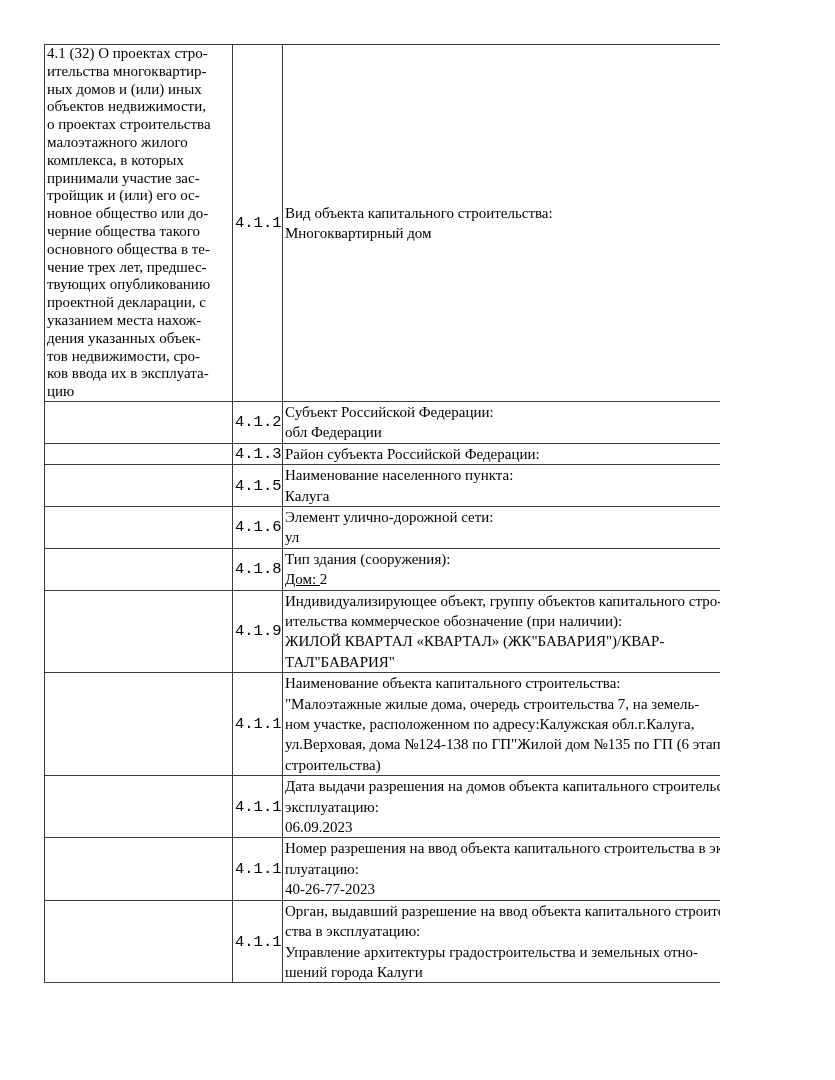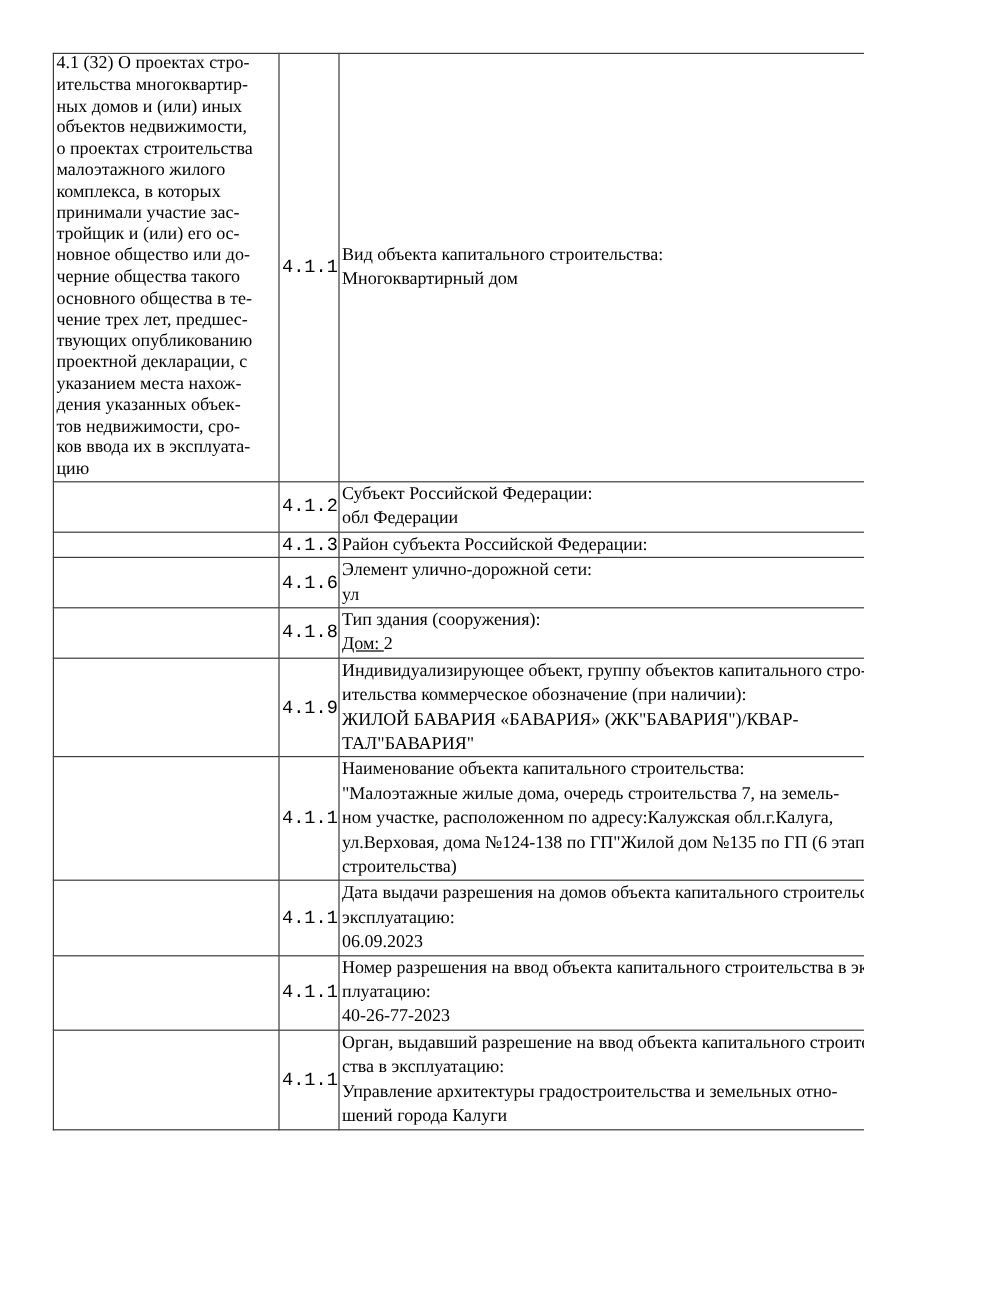--- a/index.html
+++ b/index.html
@@ -108,41 +108,49 @@
       <tr>
         <td></td>
         <td class="num-cell">4.1.3</td>
         <td class="content-cell">
           <div class="field-label">Район субъекта Российской Федерации:</div>
           <div class="field-value"><span class="val-prefix"></span><span class="val-bold"></span></div>
         </td>
       </tr>
       <tr>
         <td></td>
+        <td class="num-cell">4.1.5</td>
+        <td class="content-cell">
+          <div class="field-label">Наименование населенного пункта:</div>
+          <div class="field-value"><span class="val-prefix"></span><span class="val-bold">Калуга</span></div>
+        </td>
+      </tr>
+      <tr>
+        <td></td>
         <td class="num-cell">4.1.6</td>
         <td class="content-cell">
           <div class="field-label">Элемент улично-дорожной сети:</div>
           <div class="field-value"><span class="val-prefix"></span><span class="val-bold">ул</span></div>
         </td>
       </tr>
       <tr>
         <td></td>
         <td class="num-cell">4.1.8</td>
         <td class="content-cell">
           <div class="field-label">Тип здания (сооружения):</div>
           <div class="field-value"><span class="val-prefix">Дом: </span><span class="val-bold">2</span></div>
         </td>
       </tr>
       <tr>
         <td></td>
         <td class="num-cell">4.1.9</td>
         <td class="content-cell">
           <div class="field-label">Индивидуализирующее объект, группу объектов капитального стро-
 ительства коммерческое обозначение (при наличии):</div>
-          <div class="field-value"><span class="val-prefix"></span><span class="val-bold">ЖИЛОЙ БАВАРИЯ «БАВАРИЯ» (ЖК"БАВАРИЯ")/КВАР-
+          <div class="field-value"><span class="val-prefix"></span><span class="val-bold">ЖИЛОЙ КВАРТАЛ «КВАРТАЛ» (ЖК"БАВАРИЯ")/КВАР-
 ТАЛ"БАВАРИЯ"</span></div>
         </td>
       </tr>
       <tr>
         <td></td>
         <td class="num-cell">4.1.10</td>
         <td class="content-cell">
           <div class="field-label">Наименование объекта капитального строительства:</div>
           <div class="field-value"><span class="val-prefix"></span><span class="val-bold">"Малоэтажные жилые дома, очередь строительства 7, на земель-
 ном участке, расположенном по адресу:Калужская обл.г.Калуга,

